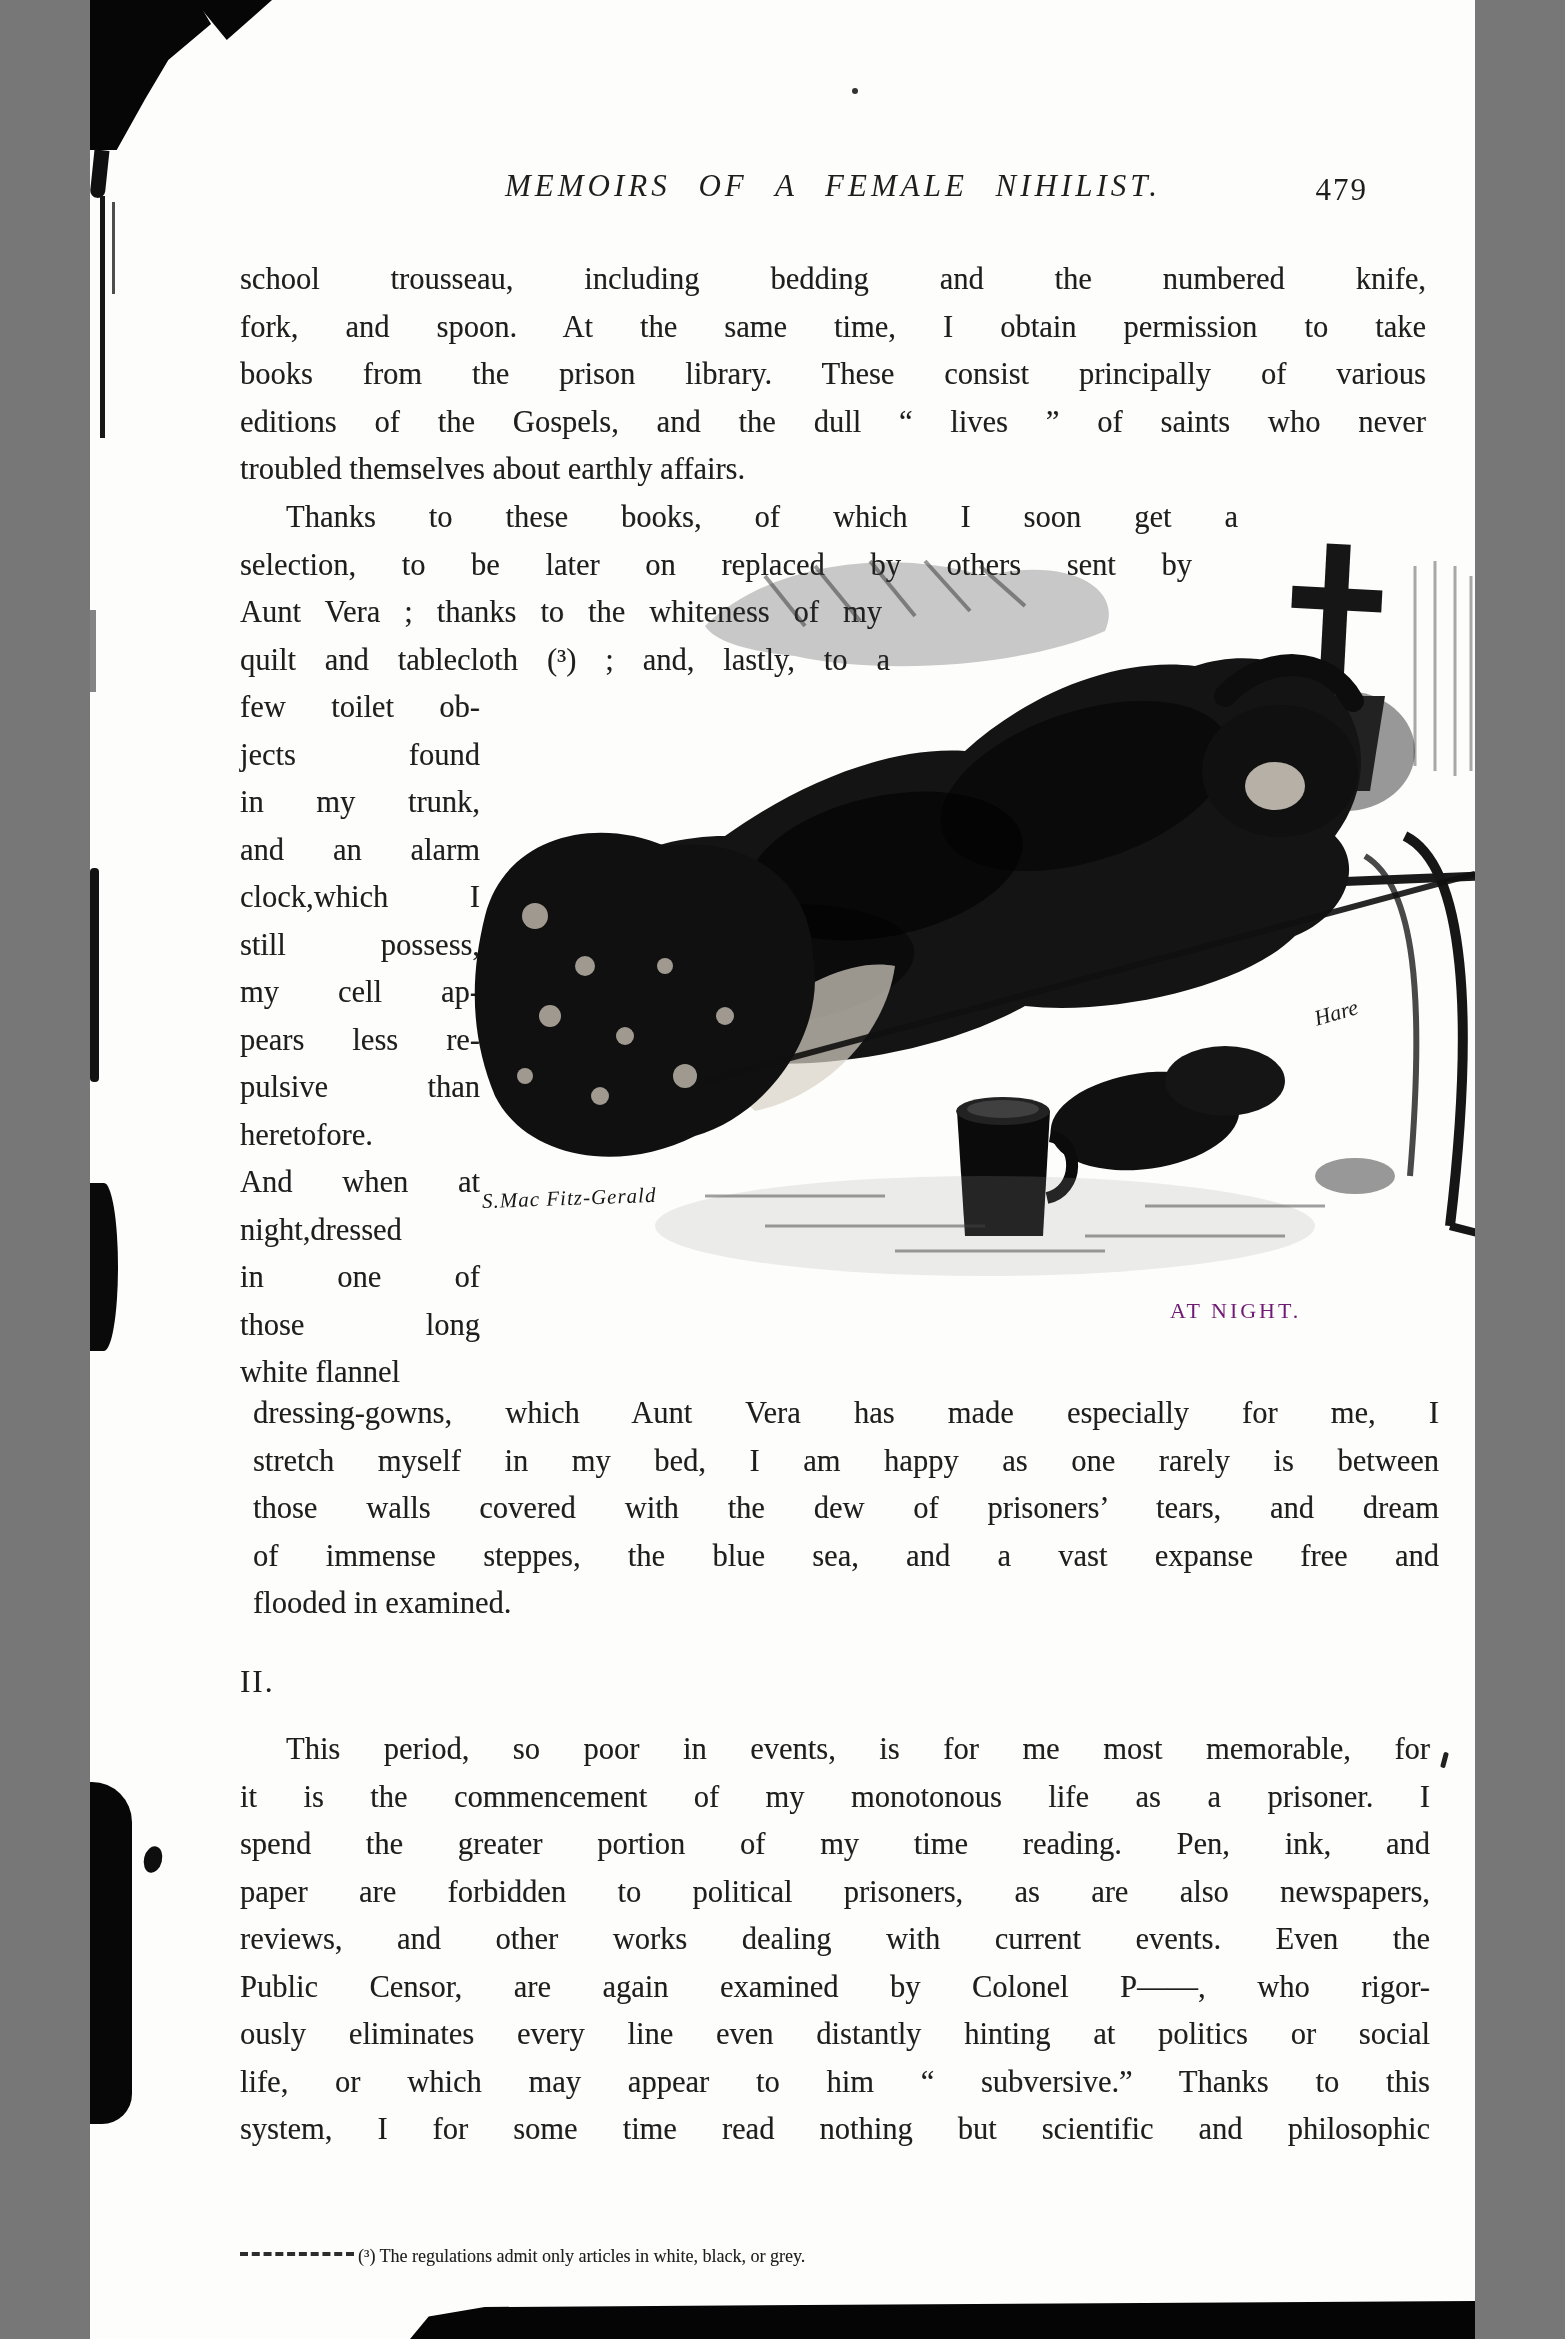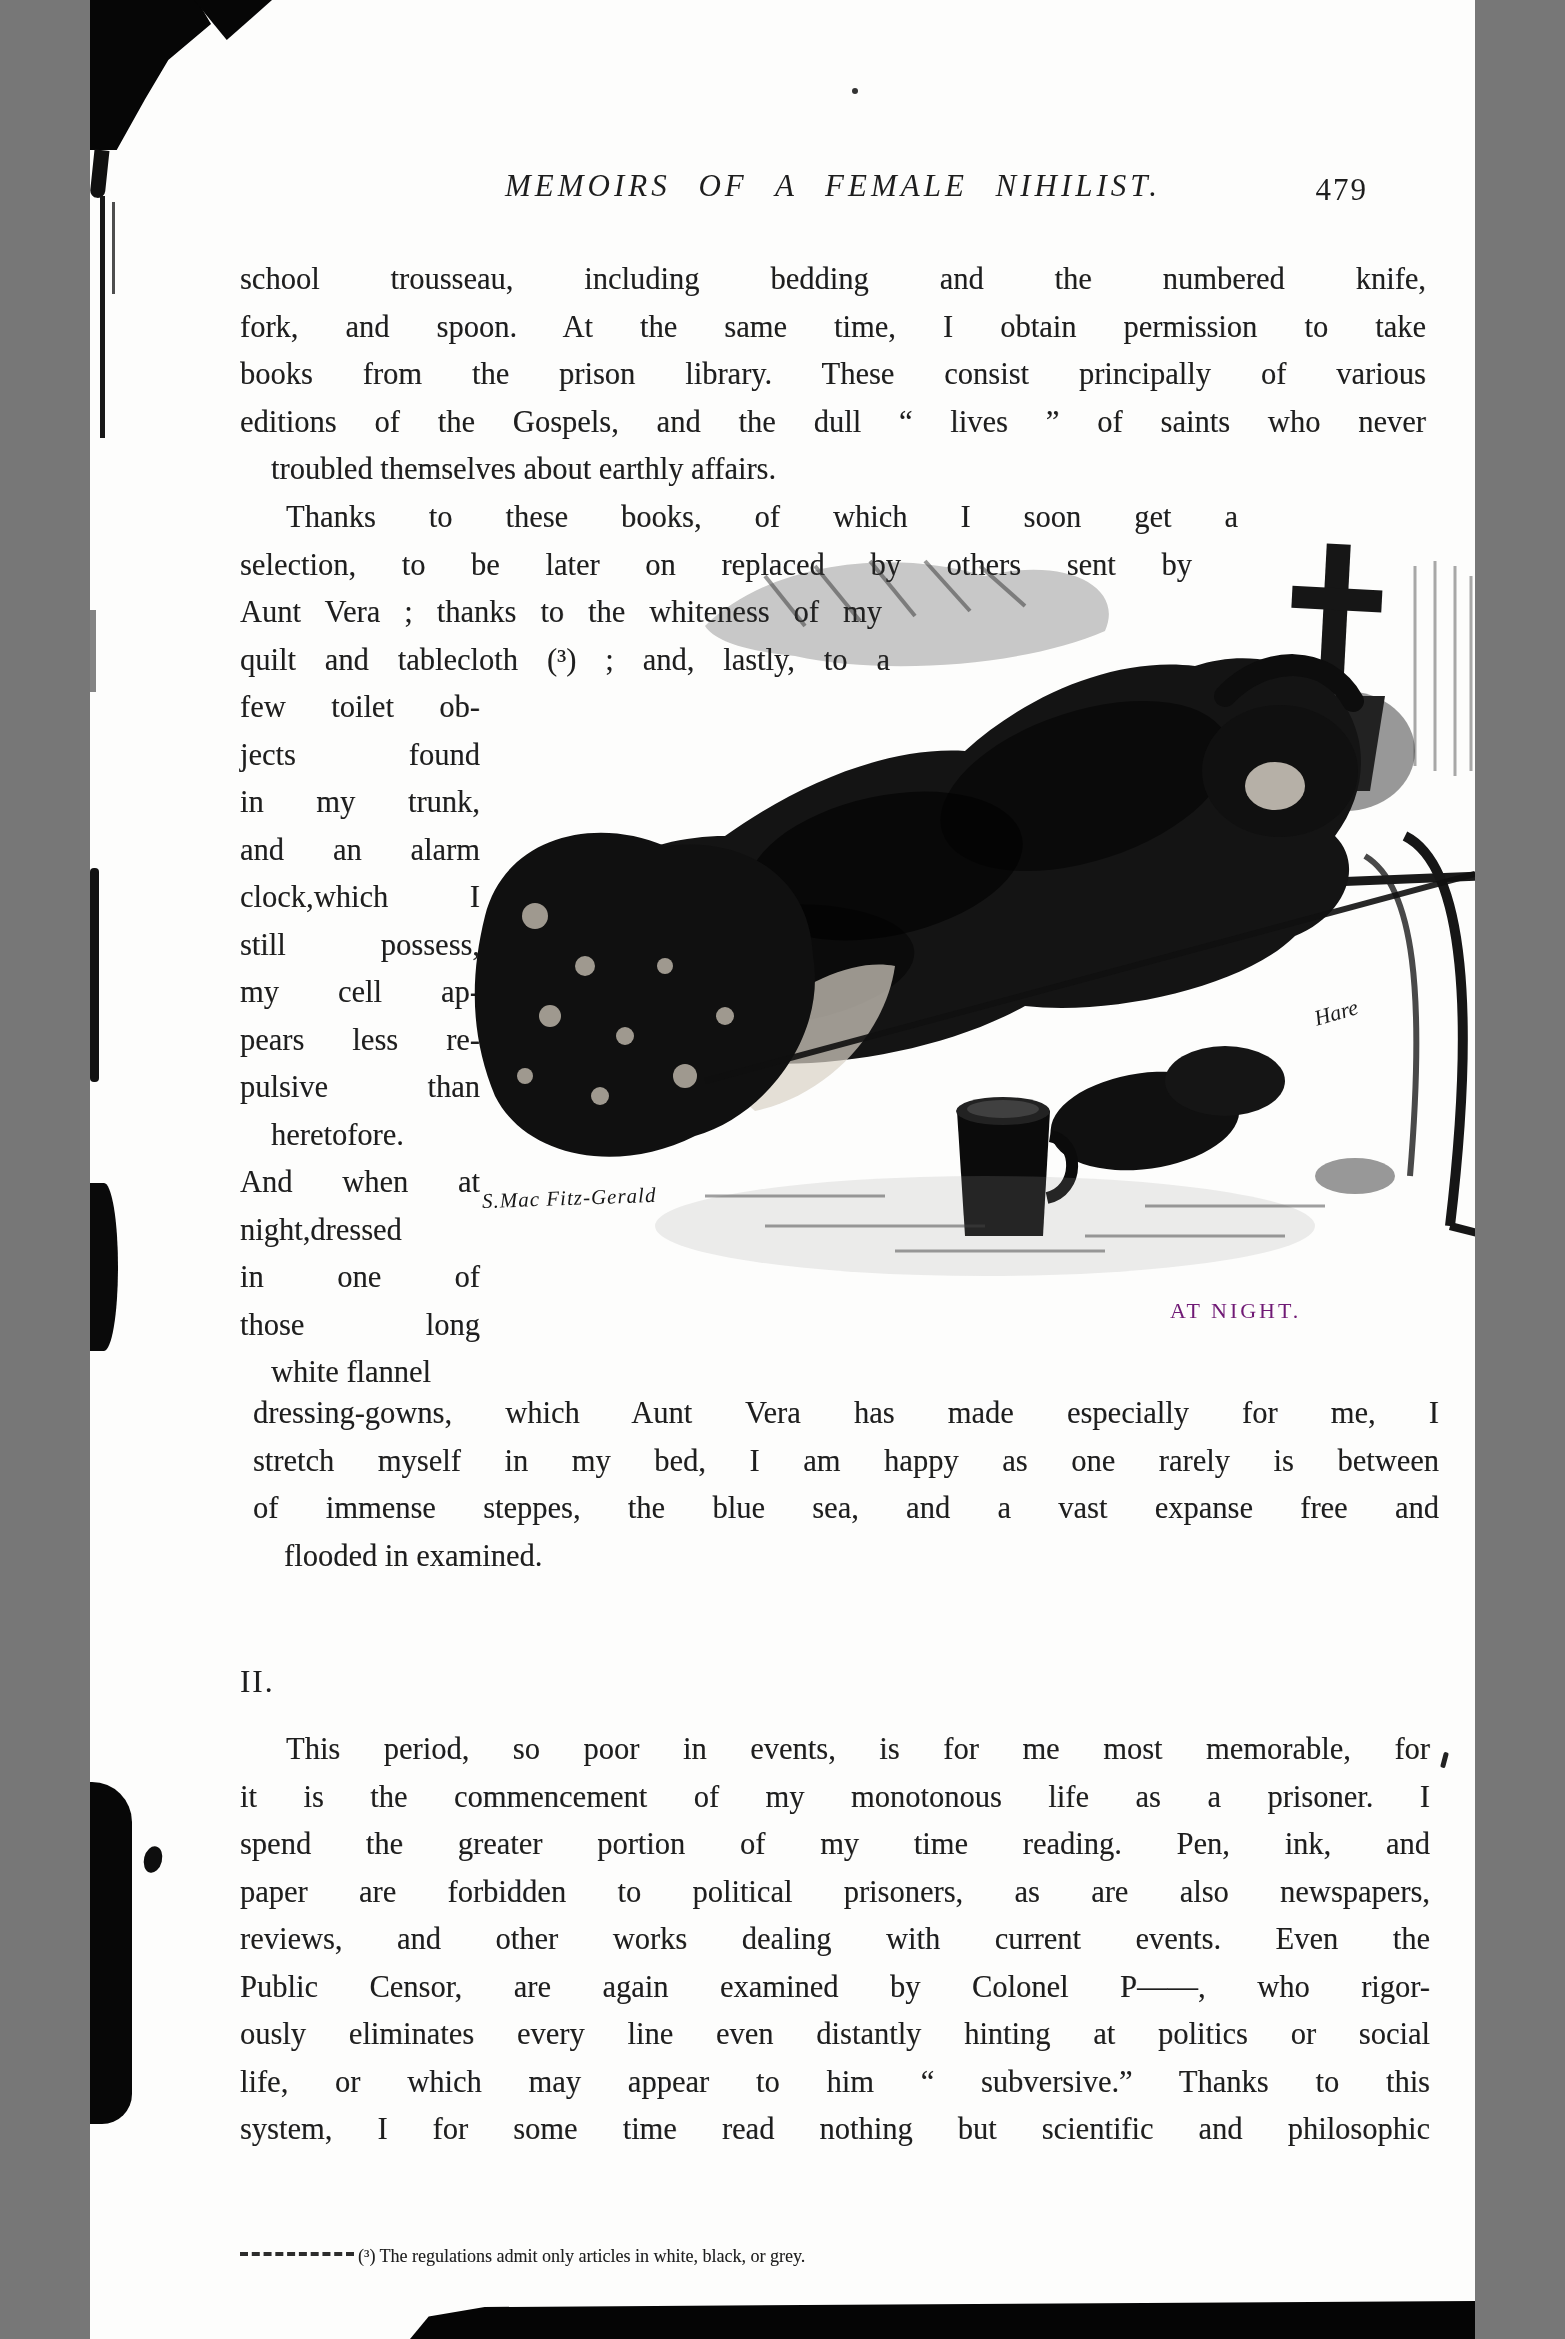--- a/index.html
+++ b/index.html
@@ -13,21 +13,21 @@
   
   .header{left:150px;top:168px;width:1186px;text-align:center;}
   .title{font-style:italic;font-size:31px;letter-spacing:4px;word-spacing:16px;}
   .pagenum{position:absolute;right:58px;top:4px;font-size:31px;letter-spacing:2px;}
   .para .line{
     height:47.5px;line-height:47.5px;font-size:30.5px;
     text-align:justify;text-align-last:justify;text-justify:inter-word;
     text-shadow:.3px .3px 0 rgba(0,0,0,.35);
     white-space:nowrap;overflow:visible;
   }
-  .para .line.last{text-align-last:left;margin-left:31px;}
+  .para .line.last{text-align-last:left;}
   .p1{left:150px;top:256px;width:1186px;}
   .p2intro{left:150px;top:494px;width:1186px;}
   .p2intro .w1{width:952px;padding-left:46px;}
   .p2intro .w2{width:952px;}
   .p2intro .w3{width:642px;}
   .p2intro .w4{width:650px;}
   .column{left:150px;top:684px;width:240px;}
   .p2cont{left:163px;top:1390px;width:1186px;}
   .heading{left:150px;top:1664px;width:1186px;font-size:31px;letter-spacing:2px;text-shadow:.3px .3px 0 rgba(0,0,0,.35);}
   .p3{left:150px;top:1726px;width:1190px;}
@@ -182,20 +182,21 @@
     <ellipse cx="890" cy="640" rx="40" ry="18" fill="#333" opacity="0.5"></ellipse>
   </svg>
 
   <div class="abs signature">S.Mac Fitz-Gerald</div>
   <div class="abs engraver">Hare</div>
   <div class="abs caption">AT NIGHT.</div>
 
   <div class="abs para p2cont">
     <div class="line">dressing-gowns, which Aunt Vera has made especially for me, I</div>
     <div class="line">stretch myself in my bed, I am happy as one rarely is between</div>
+    <div class="line">those walls covered with the dew of prisoners’ tears, and dream</div>
     <div class="line">of immense steppes, the blue sea, and a vast expanse free and</div>
     <div class="line last">flooded in examined.</div>
   </div>
 
   <div class="abs heading">II.</div>
 
   <div class="abs para p3">
     <div class="line indent">This period, so poor in events, is for me most memorable, for</div>
     <div class="line">it is the commencement  of my monotonous life as a prisoner.  I</div>
     <div class="line">spend the greater portion of my time reading.  Pen, ink, and</div>

